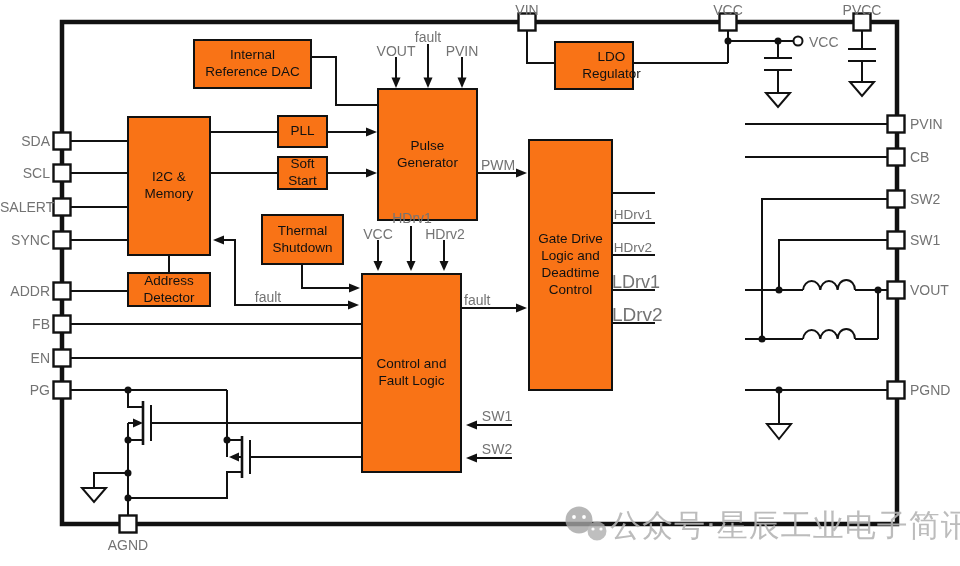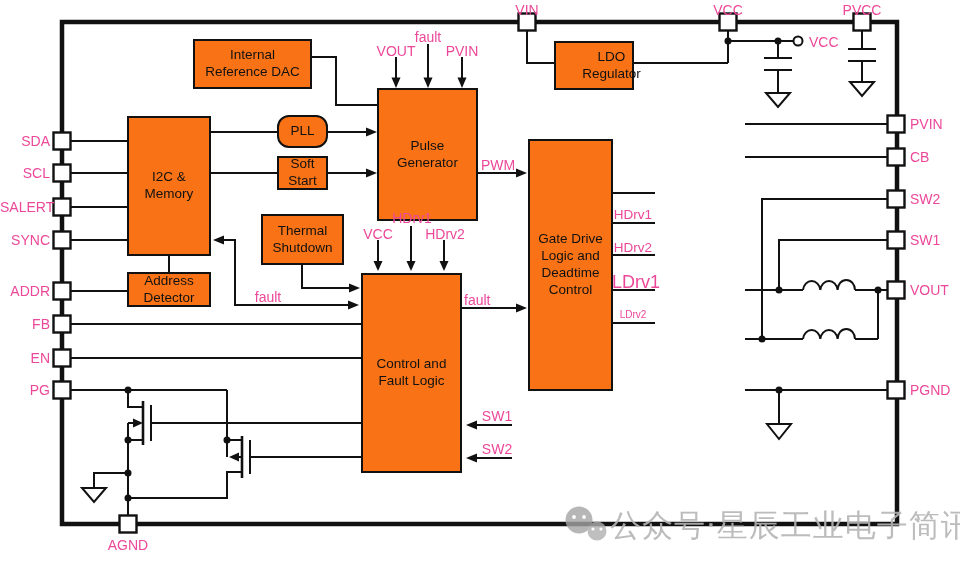--- a/index.html
+++ b/index.html
@@ -2,21 +2,21 @@
 <html><head>
 <meta charset="utf-8">
 <style>
   html,body{margin:0;padding:0;background:#fff;}
   #canvas{position:relative;width:960px;height:566px;background:#fff;overflow:hidden;
           font-family:"Liberation Sans",sans-serif;}
   #wires{position:absolute;left:0;top:0;z-index:1;}
   .block{position:absolute;background:#f97316;border:2px solid #111;box-sizing:border-box;
          display:flex;align-items:center;justify-content:center;text-align:center;
          font:13.5px/1.25 "Liberation Sans",sans-serif;color:#111;z-index:2;}
-  .lbl{position:absolute;font:14px/20px "Liberation Sans",sans-serif;color:#ec4899;
+  .lbl{position:absolute;font:14px/20px "Liberation Sans",sans-serif;color:#737373;
        height:20px;white-space:nowrap;z-index:3;}
   .c{text-align:center;}
   .r{text-align:right;}
   .wm-text{position:absolute;left:610px;top:507px;z-index:4;
            font:31px/36px "DejaVu Sans",sans-serif;color:#b5b5b5;opacity:.9;
            letter-spacing:1px;white-space:nowrap;}
 </style>
 </head>
 <body>
 
@@ -183,21 +183,21 @@
       <circle cx="574" cy="517" r="1.9" fill="#fff"></circle>
       <circle cx="584" cy="517" r="1.9" fill="#fff"></circle>
       <circle cx="593" cy="529" r="1.6" fill="#fff"></circle>
       <circle cx="601" cy="529" r="1.6" fill="#fff"></circle>
     </g>
   </svg>
 
   <div class="block" style="left:193px;top:39px;width:119px;height:50px;">
     <span style="width:102px;">Internal Reference DAC</span>
     </div>
-  <div class="block" style="left:277px;top:115px;width:51px;height:33px;border-radius:12px;">
+  <div class="block" style="left:277px;top:115px;width:51px;height:33px;">
     <span>PLL</span>
     </div>
   <div class="block" style="left:277px;top:156px;width:51px;height:34px;">
     <span style="width:34px;">Soft Start</span>
     </div>
   <div class="block" style="left:377px;top:88px;width:101px;height:133px;">
     <span style="width:70px;">Pulse Generator</span>
     </div>
   <div class="block" style="left:127px;top:116px;width:84px;height:140px;">
     <span style="width:62px;">I2C &amp; Memory</span>
@@ -245,20 +245,20 @@
   <span class="lbl c" style="left:440px;width:44px;top:41px;">PVIN</span>
   <span class="lbl" style="left:481px;top:155px;">PWM</span>
   <span class="lbl c" style="left:248px;width:40px;top:287px;">fault</span>
   <span class="lbl" style="left:464px;top:290px;">fault</span>
   <span class="lbl c" style="left:358px;width:40px;top:224px;">VCC</span>
   <span class="lbl c" style="left:391px;width:42px;top:208px;">HDrv1</span>
   <span class="lbl c" style="left:424px;width:42px;top:224px;">HDrv2</span>
   <span class="lbl c" style="left:612px;width:42px;top:205px;font-size:13.5px;">HDrv1</span>
   <span class="lbl c" style="left:612px;width:42px;top:238px;font-size:13.5px;">HDrv2</span>
   <span class="lbl c" style="left:612px;width:42px;top:272px;font-size:18px;">LDrv1</span>
-  <span class="lbl c" style="left:612px;width:42px;top:305px;font-size:10px;">LDrv2</span>
+  <span class="lbl c" style="left:612px;width:42px;top:305px;font-size:19px;">LDrv2</span>
   <span class="lbl c" style="left:478px;width:38px;top:406px;">SW1</span>
   <span class="lbl c" style="left:478px;width:38px;top:439px;">SW2</span>
   <span class="lbl" style="left:809px;top:32px;">VCC</span>
 
   <span class="wm-text">公众号·星辰工业电子简讯</span>
 
 </div>
 
 </body></html>

